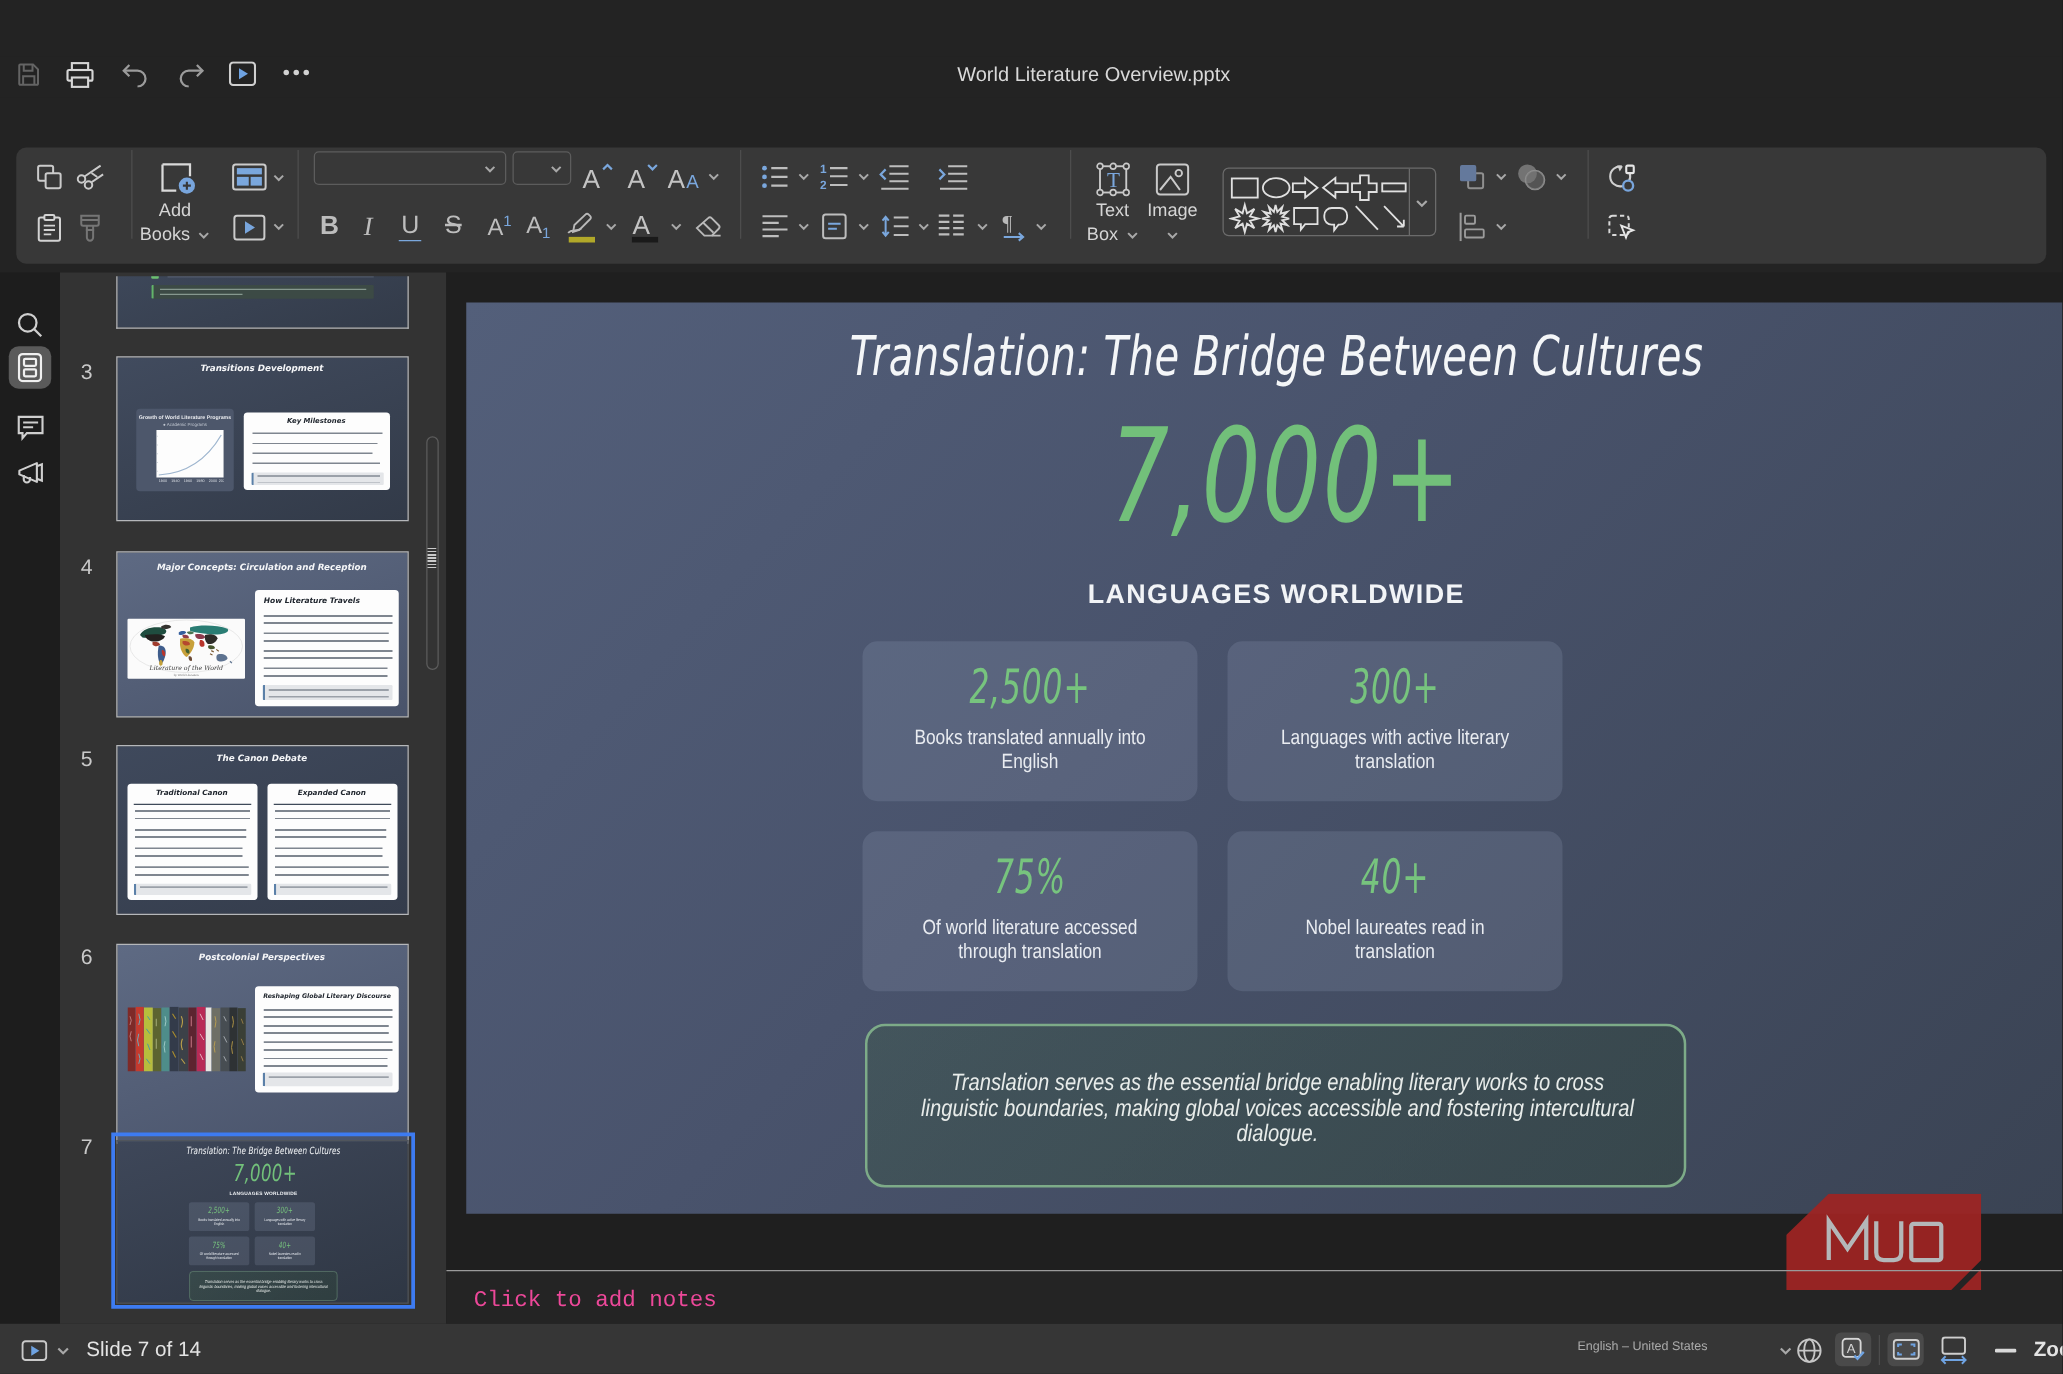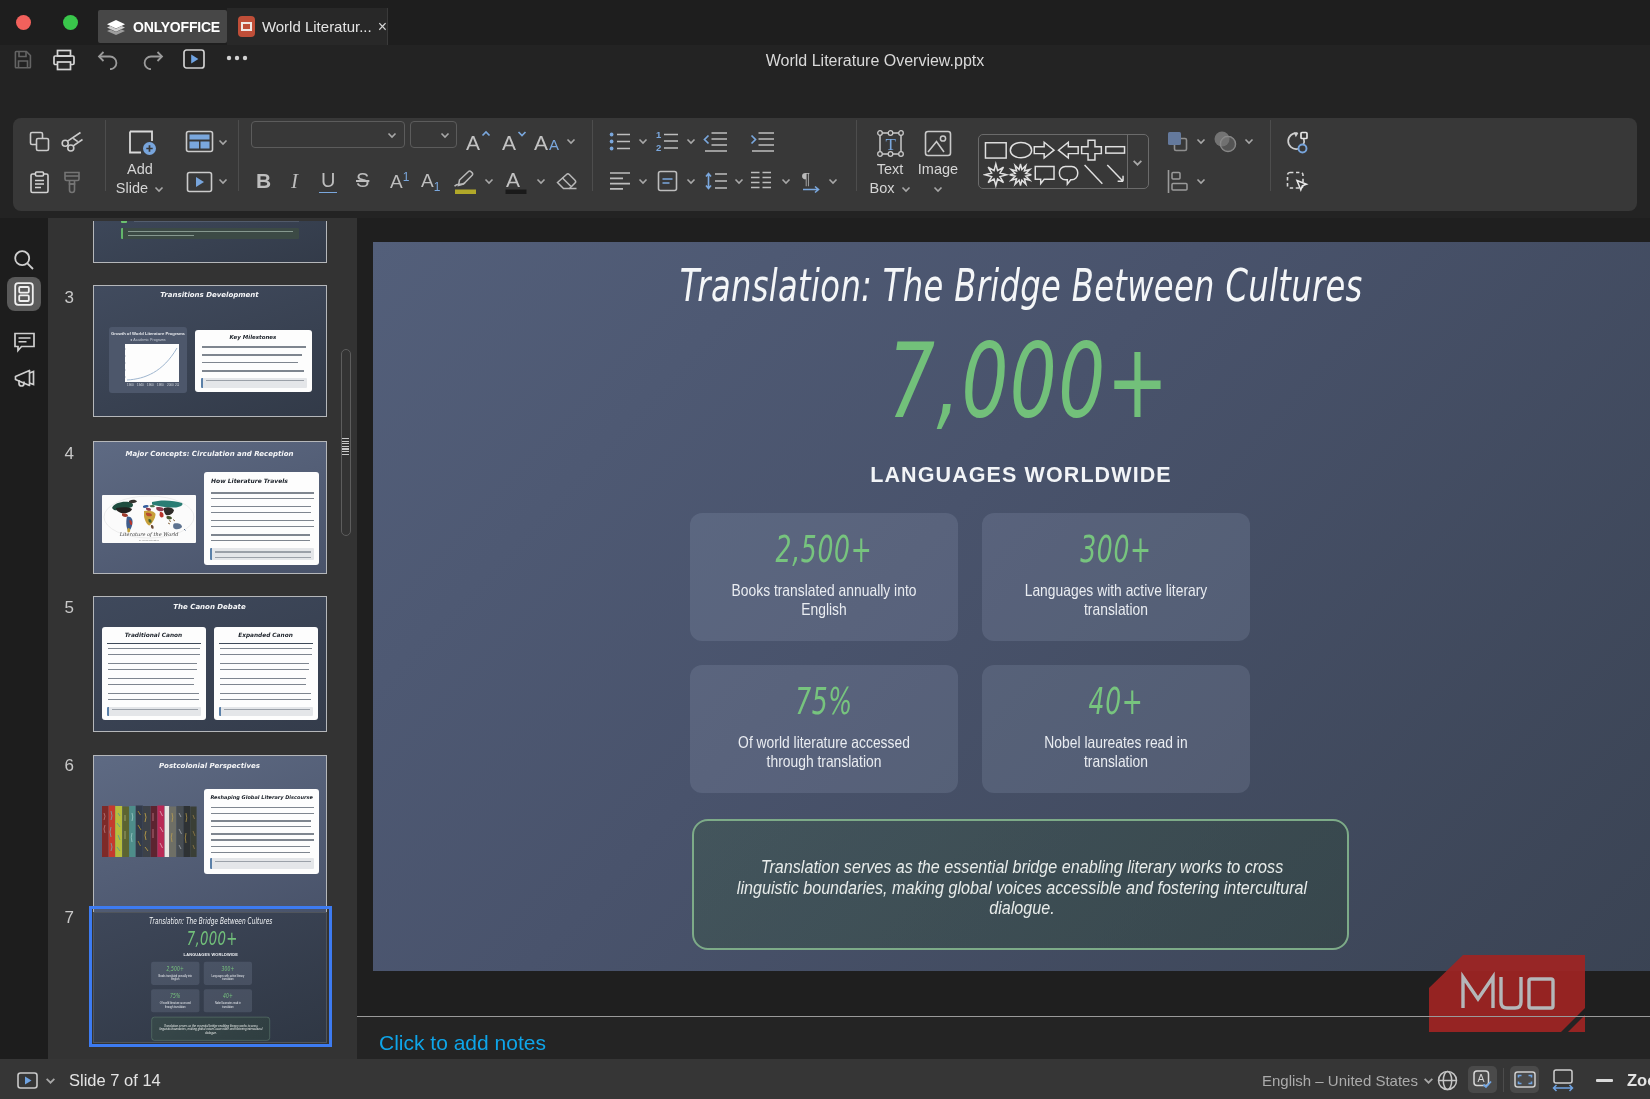--- a/index.html
+++ b/index.html
@@ -80,50 +80,31 @@
   .sl-card .d { position:absolute; left:14px; top:68px; width:240px; text-align:center; color:#e9ecf1;
     font-size:16.5px; line-height:19px; transform:scaleX(0.84); transform-origin:center top; }
   .sl-callout { position:absolute; left:319px; top:577px; width:657px; height:131px; border-radius:16px;
     border:2px solid #7dab88; background:linear-gradient(135deg,rgba(96,148,112,0.17),rgba(58,92,72,0.20)), rgba(38,50,46,0.30); }
   .sl-callout .txt { position:absolute; left:-12px; top:36px; width:680px; text-align:center; color:#e8ecea;
     font-size:19px; line-height:20.5px; font-style:italic; transform:scaleX(0.849); transform-origin:center; }
 
   
   #notes-divider { position:absolute; left:0; top:798px; width:1293px; height:1px; background:#9a9a9a; z-index:6; }
   #notes-strip { position:absolute; left:0; top:799px; width:1293px; height:42px; background:#242424; }
-  #notes-text { position:absolute; left:22px; top:813px; color:#0ea5e9; font-size:21px; }
+  #notes-text { position:absolute; left:22px; top:813px; color:#ec4899; font-size:18px;font-family:Liberation Mono, monospace; }
 
   
   #statusbar { position:absolute; left:0; top:1059px; width:1650px; height:56px; background:#363636; }
   #statusbar .sb-text { position:absolute; color:#e3e3e3; font-size:16.5px; top:12px; }
   .sb-btn { position:absolute; top:7px; width:29px; height:27px; border-radius:5px; background:#4a4a4a;
     display:flex; align-items:center; justify-content:center; }
 </style>
 
 <div id="app">
 
-  <div id="titlebar">
-    <div class="tl-dot" style="left:16px; background:#f2615c"></div>
-    <div class="tl-dot" style="left:63px; background:#39c74b"></div>
-    <div id="brand-tab">
-      <svg width="22" height="20" viewBox="0 0 22 20">
-        <path d="M2 7.2 L11 3 L20 7.2 L11 11.4 Z" fill="#ffffff"></path>
-        <path d="M2 10.6 L11 14.8 L20 10.6 L16.7 9.1 L11 11.7 L5.3 9.1 Z" fill="#cfcfcf"></path>
-        <path d="M2 13.9 L11 18.1 L20 13.9 L16.7 12.4 L11 15 L5.3 12.4 Z" fill="#9e9e9e"></path>
-      </svg>
-      <span class="brand-label">ONLYOFFICE</span>
-    </div>
-    <div id="doc-tab">
-      <span class="doc-ico">
-          <i></i>
-        </span>
-      <span class="doc-label">World Literatur...</span>
-      <span class="tab-close">×</span>
-    </div>
-  </div>
 
   <div id="quickbar">
     <div id="doc-title">World Literature Overview.pptx</div>
     <svg class="qb-ic" style="left:13px" width="20" height="21" viewBox="0 0 20 21">
       <path d="M3.2 2.5 h10.2 l4 4 V18 a0.8 0.8 0 0 1 -0.8 0.8 H3.2 A0.8 0.8 0 0 1 2.4 18 V3.3 A0.8 0.8 0 0 1 3.2 2.5 Z" fill="none" stroke="#646464" stroke-width="1.6"></path>
       <path d="M6 2.8 V7.5 H13 V3" fill="none" stroke="#646464" stroke-width="1.6"></path>
       <path d="M5.5 18.4 V12 H14.5 V18.4" fill="none" stroke="#646464" stroke-width="1.6"></path>
     </svg>
     <svg class="qb-ic" style="left:52px" width="24" height="22" viewBox="0 0 24 22">
       <rect x="5.5" y="1.5" width="13" height="5.5" fill="none" stroke="#d6d6d6" stroke-width="1.7"></rect>
@@ -178,21 +159,21 @@
       <path d="M8.5 9.5 V13 H13.5 V9.5" fill="none" stroke="#757575" stroke-width="1.6"></path>
       <path d="M8.5 13 H13.5 V19 a2.5 2.5 0 0 1 -5 0 Z" fill="none" stroke="#757575" stroke-width="1.6"></path>
     </svg>
 
     <svg class="abs" style="left:127px;top:16px" width="30" height="28" viewBox="0 0 30 28">
       <path d="M3 3.5 H25 V13 M14 24.5 H3 V3.5" fill="none" stroke="#d9d9d9" stroke-width="1.8"></path>
       <circle cx="22.5" cy="20.5" r="6.5" fill="#78a5dc"></circle>
       <path d="M22.5 17.3 V23.7 M19.3 20.5 H25.7" stroke="#383838" stroke-width="1.7"></path>
     </svg>
     <div class="tb-lbl" style="left:111px;top:48px;width:58px">
-      <span>Add Slide</span>
+      <span>Add Books</span>
       <svg width="10" height="7" viewBox="0 0 10 7" style="margin-left:2px">
           <path class="chev" d="M1.5 1.5 L5 5 L8.5 1.5"></path>
         </svg>
     </div>
 
     <svg class="abs" style="left:185px;top:18px" width="29" height="23" viewBox="0 0 29 23">
       <rect x="1.5" y="1.5" width="26" height="20" rx="2" fill="none" stroke="#cbcbcb" stroke-width="1.6"></rect>
       <rect x="4.5" y="4.5" width="20" height="5" fill="#7aa7dd"></rect>
       <rect x="4.5" y="11.5" width="9.5" height="7" fill="#7aa7dd"></rect>
       <rect x="15.5" y="11.5" width="9" height="7" fill="#7aa7dd"></rect>
@@ -684,21 +665,21 @@
   <div id="statusbar">
     <svg style="position:absolute;left:17px;top:13px" width="21" height="17" viewBox="0 0 21 17">
       <rect x="1" y="1" width="19" height="15" rx="2.5" fill="none" stroke="#c9c9c9" stroke-width="1.6"></rect>
       <path d="M8 4.5 L14.5 8.5 L8 12.5 Z" fill="#6fa3e2"></path>
     </svg>
     <svg style="position:absolute;left:45px;top:18px" width="11" height="8" viewBox="0 0 10 7">
         <path class="chev" d="M1.5 1.5 L5 5 L8.5 1.5"></path>
       </svg>
     <div class="sb-text" style="left:69px">Slide 7 of 14</div>
 
-    <div class="sb-text" style="left:1262px;color:#ababab;font-size:15px;top:13px">English – United States</div>
+    <div class="sb-text" style="left:1262px;color:#ababab;font-size:10px;top:13px">English – United States</div>
     <svg style="position:absolute;left:1423px;top:18px" width="11" height="8" viewBox="0 0 10 7">
         <path class="chev" d="M1.5 1.5 L5 5 L8.5 1.5"></path>
       </svg>
     <svg style="position:absolute;left:1437px;top:11px" width="21" height="21" viewBox="0 0 21 21">
       <circle cx="10.5" cy="10.5" r="9" fill="none" stroke="#c6c6c6" stroke-width="1.5"></circle>
       <ellipse cx="10.5" cy="10.5" rx="4.2" ry="9" fill="none" stroke="#c6c6c6" stroke-width="1.5"></ellipse>
       <path d="M1.5 10.5 H19.5" stroke="#c6c6c6" stroke-width="1.5"></path>
     </svg>
     <div class="sb-btn" style="left:1468px">
       <svg width="19" height="19" viewBox="0 0 19 19">

